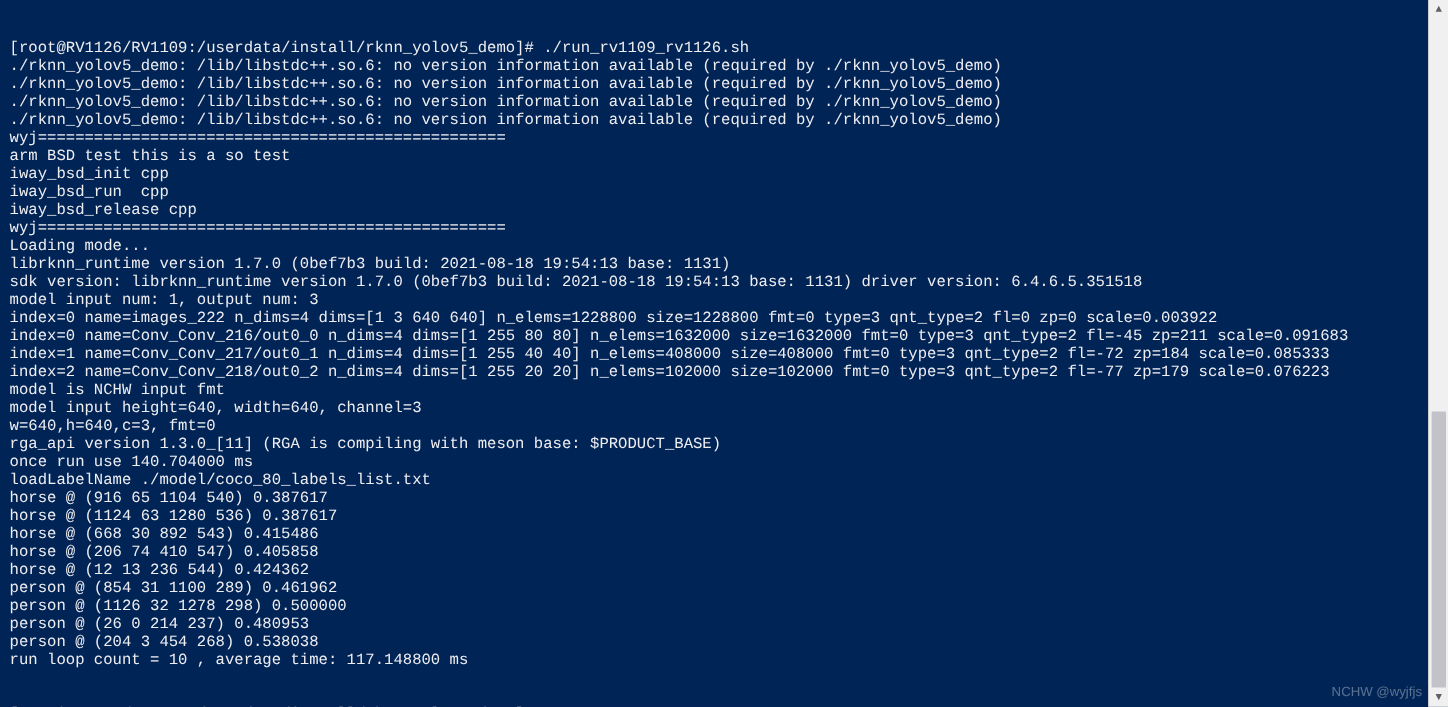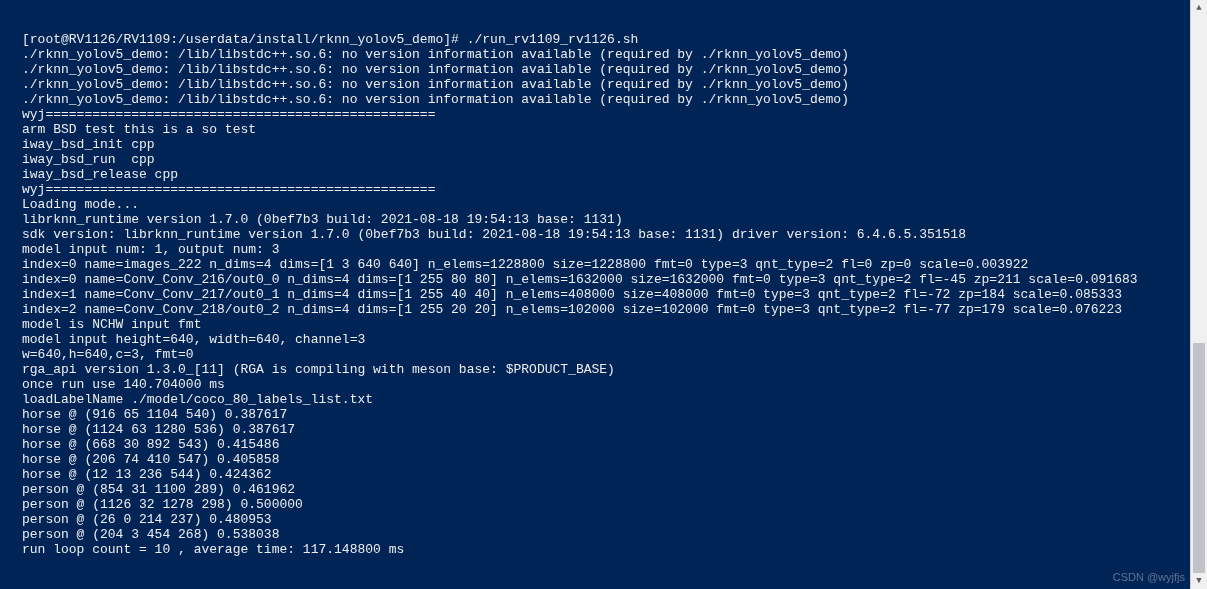--- a/index.html
+++ b/index.html
@@ -16,21 +16,20 @@
     position: relative;
   }
   .term {
     padding: 2px 4px 2px 8px;
     white-space: pre;
     position: relative;
   }
   .line {
     display: block;
     min-height: 15px;
-    margin-left: 14px;
   }
   .cursor-line {
     display: flex;
     align-items: center;
   }
   .scrollbar {
     position: absolute;
     top: 0;
     right: 0;
     width: 16px;
@@ -89,13 +88,13 @@
 </div>
 
 <div class="scrollbar">
   <div class="sb-btn">▲</div>
   <div class="sb-track">
     <div class="sb-thumb"></div>
   </div>
   <div class="sb-btn">▼</div>
 </div>
 
-<div class="watermark">CSDN @wyjfjs</div>
+<div class="watermark">NCHW @wyjfjs</div>
 
 </body></html>

